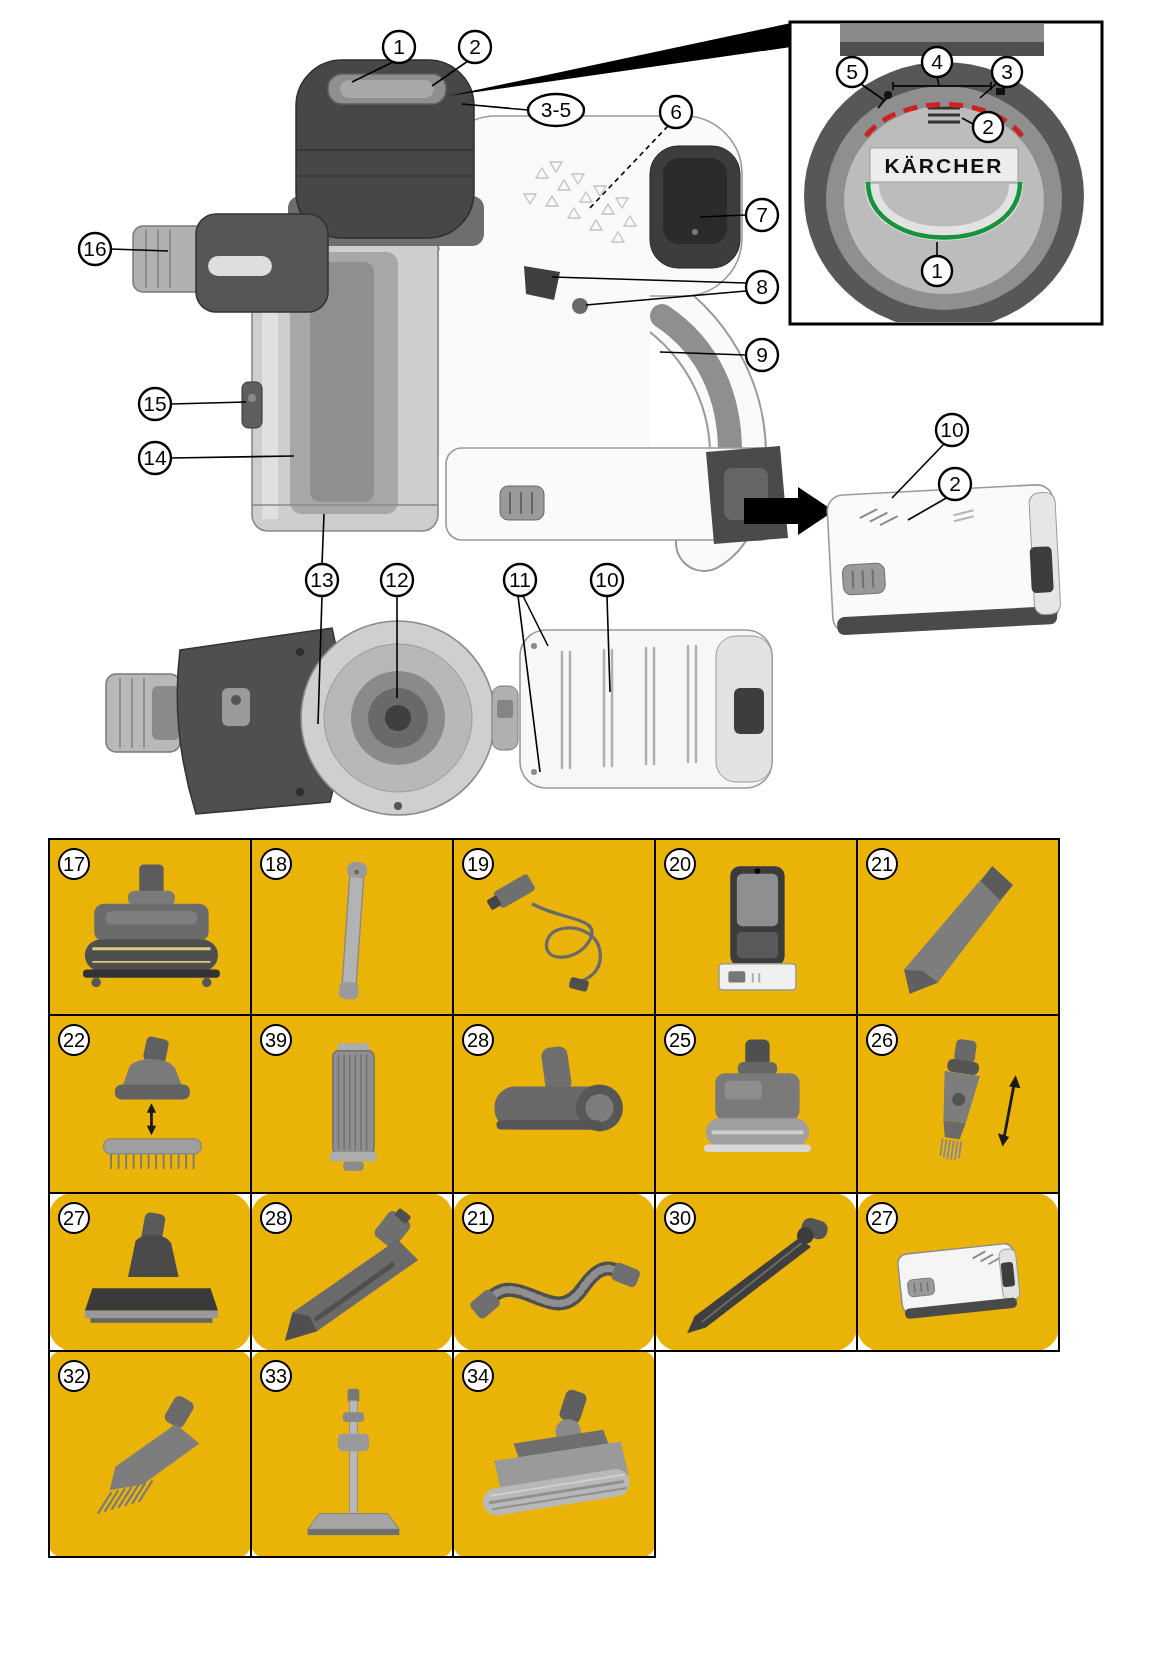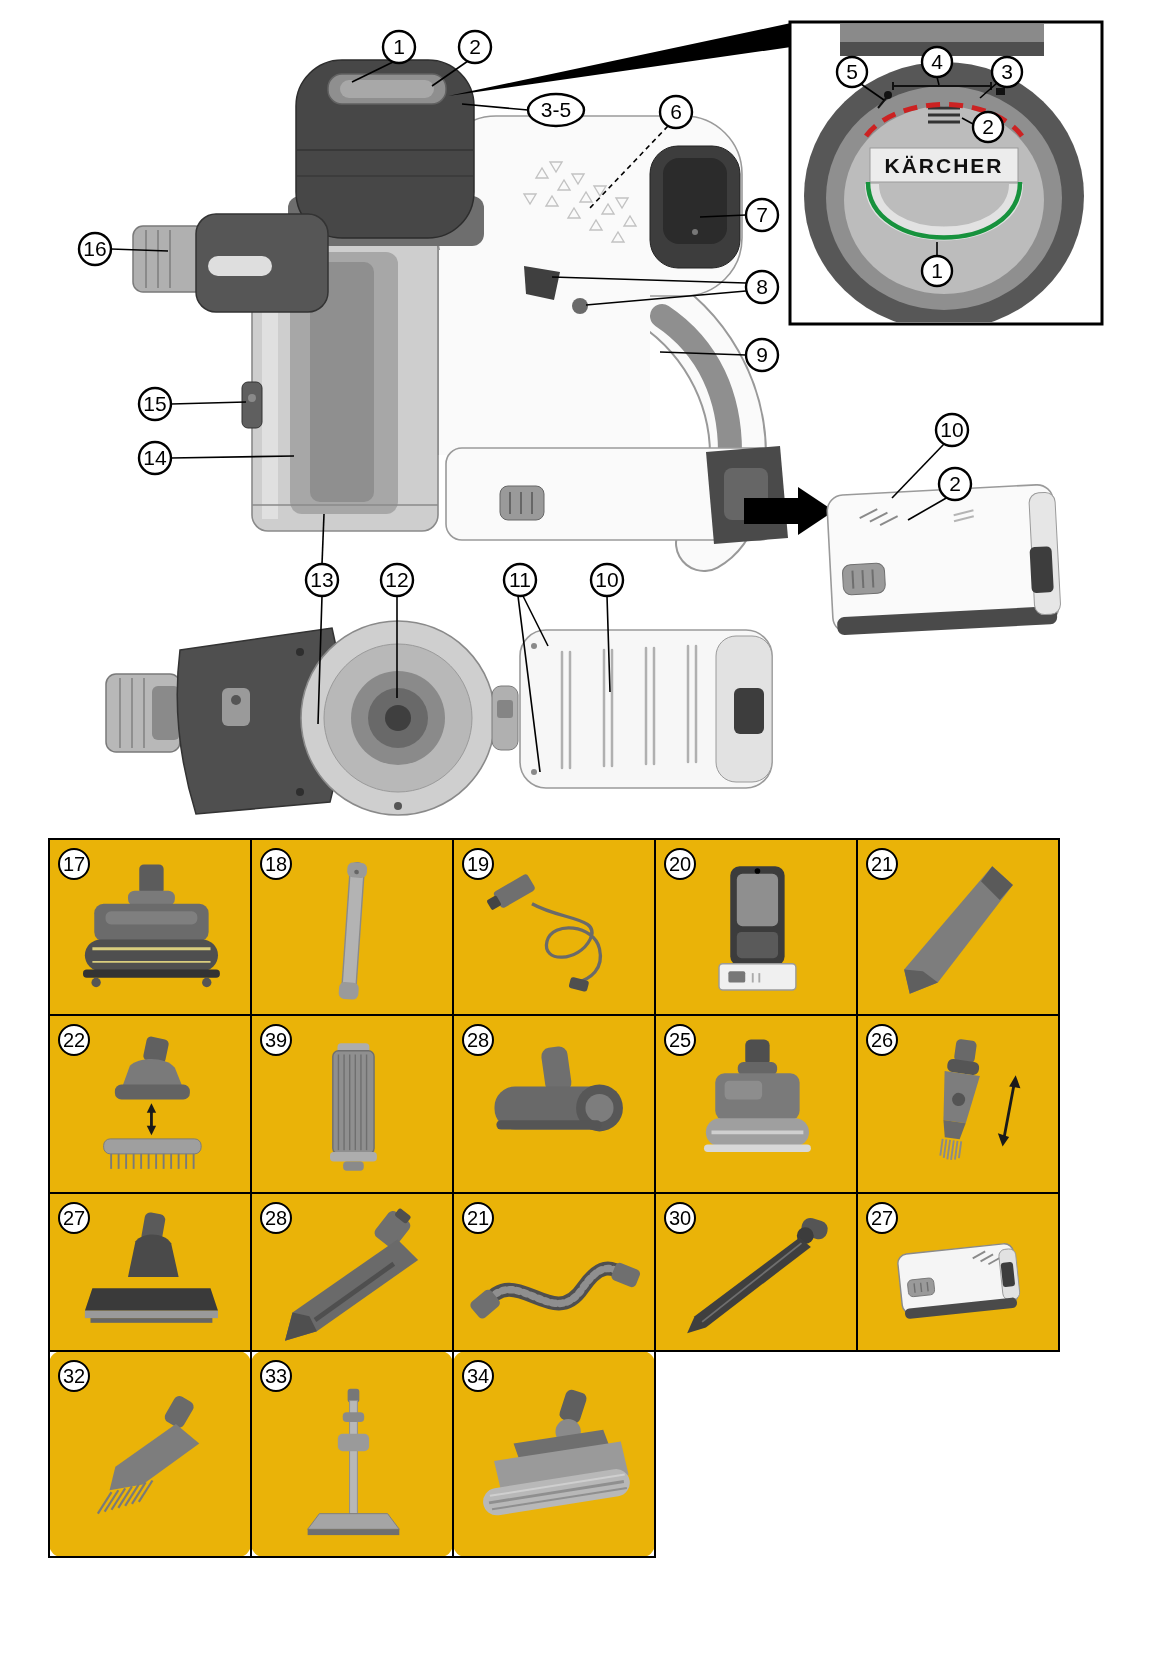--- a/index.html
+++ b/index.html
@@ -17,21 +17,21 @@
   .brand { font-size:21px; font-weight:bold; letter-spacing:2px; fill:#111; text-anchor:middle;
            font-family:"Liberation Sans",sans-serif; }
   
   table.acc { position:absolute; top:838px; left:48px; border-collapse:collapse; table-layout:fixed; width:1012px; }
   table.acc td.cell {
     width:202px; border:2px solid #000; background:#eab308;
     position:relative; text-align:center; vertical-align:middle; padding:0;
   }
   tr.r1 td.cell { height:176px; }
   tr.r2 td.cell { height:178px;margin-left:40px; }
-  tr.r3 td.cell { height:131px; }
+  tr.r3 td.cell { height:131px;border-radius:24px; }
   tr.r4 td.cell { height:206px;border-radius:13px; }
   td.empty { border:none; background:#fff; }
   .badge {
     position:absolute; top:8px; left:8px; width:32px; height:32px;
     border:2px solid #000; border-radius:50%; background:#fff;
     display:flex; align-items:center; justify-content:center;
     font-size:20px; line-height:1; z-index:2;
   }
   .cell svg.ill { display:block; margin:6px auto 0 auto; }
   tr.r4 .cell svg.ill { margin-top:14px; }

